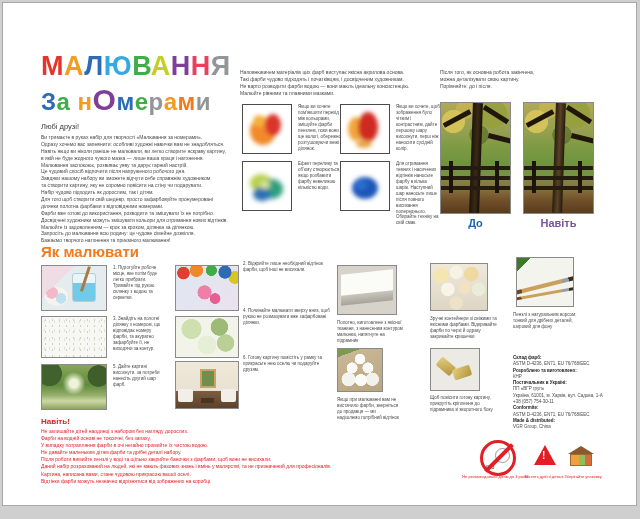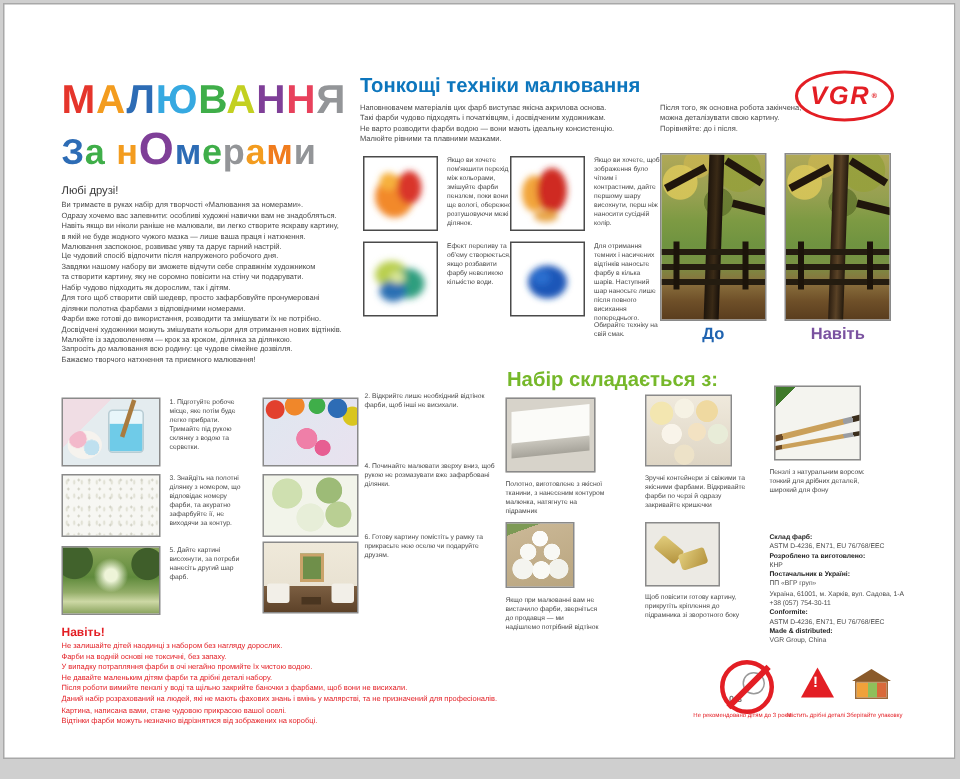--- a/index.html
+++ b/index.html
@@ -99,21 +99,20 @@
 та створити картину, яку не соромно повісити на стіну чи подарувати.
 Набір чудово підходить як дорослим, так і дітям.
 Для того щоб створити свій шедевр, просто зафарбовуйте пронумеровані
 ділянки полотна фарбами з відповідними номерами.
 Фарби вже готові до використання, розводити та змішувати їх не потрібно.
 Досвідчені художники можуть змішувати кольори для отримання нових відтінків.
 Малюйте із задоволенням — крок за кроком, ділянка за ділянкою.
 Запросіть до малювання всю родину: це чудове сімейне дозвілля.
 Бажаємо творчого натхнення та приємного малювання!</div>
 
-  <div class="abs h-blue" style="left:237px;top:46px;">Тонкощі техніки малювання</div>
   <div class="abs t5 pre" style="left:237px;top:66px;width:196px;">Наповнювачем матеріалів цих фарб виступає якісна акрилова основа.
 Такі фарби чудово підходять і початківцям, і досвідченим художникам.
 Не варто розводити фарби водою — вони мають ідеальну консистенцію.
 Малюйте рівними та плавними мазками.</div>
 
   <div class="abs blob-box" style="left:239px;top:101px;">
     <svg viewBox="0 0 48 48">
       <defs>
           <filter id="f1" x="-30%" y="-30%" width="160%" height="160%">
             <feGaussianBlur stdDeviation="2.2"></feGaussianBlur>
@@ -169,24 +168,20 @@
           </filter>
         </defs>
       <g filter="url(#f4)">
         <ellipse cx="24" cy="26" rx="13" ry="11" fill="#1f57b8"></ellipse>
         <ellipse cx="20" cy="23" rx="6" ry="5" fill="#2a6ecf"></ellipse>
       </g>
     </svg>
   </div>
   <div class="abs t45" style="left:393px;top:158px;width:44px;">Для отримання темних і насичених відтінків наносьте фарбу в кілька шарів. Наступний шар наносьте лише після повного висихання попереднього. Обирайте техніку на свій смак.</div>
 
-  <div class="abs logo">
-    <span>VGR</span>
-      <sup>®</sup>
-  </div>
 
   <div class="abs t5 pre" style="left:437px;top:66px;width:100px;">Після того, як основна робота закінчена, можна деталізувати свою картину. Порівняйте: до і після.</div>
 
   <div class="abs ph photo-tree" style="left:437px;top:99px;width:71px;height:112px;">
     <div class="tp-fol"></div>
     <div class="tp-trunk"></div>
     <div class="tp-br tb1"></div>
     <div class="tp-br tb2"></div>
     <div class="tp-br tb3"></div>
     <div class="tp-rail tr1"></div>
@@ -203,20 +198,21 @@
     <div class="tp-br tb3"></div>
     <div class="tp-rail tr1"></div>
     <div class="tp-rail tr2"></div>
     <div class="tp-rail tr3"></div>
     <div class="tp-post tpp1"></div>
     <div class="tp-post tpp2"></div>
   </div>
   <div class="abs ba-label" style="left:437px;top:214px;width:71px;color:#1f63b0;">До</div>
   <div class="abs ba-label" style="left:520px;top:214px;width:71px;color:#7a52a0;">Навіть</div>
 
+  <div class="abs h-orange" style="left:38px;top:240px;">Як малювати</div>
 
   <div class="abs ph photo-jar" style="left:38px;top:262px;width:66px;height:46px;">
     <div class="jar-glass"></div>
     <div class="jar-brush"></div>
     <div class="jar-pal"></div>
   </div>
   <div class="abs t45" style="left:110px;top:262px;width:52px;">1. Підготуйте робоче місце, яке потім буде легко прибрати. Тримайте під рукою склянку з водою та серветки.</div>
 
   <div class="abs ph photo-fpots" style="left:172px;top:262px;width:64px;height:46px;"></div>
   <div class="abs t45" style="left:240px;top:258px;width:92px;">2. Відкрийте лише необхідний відтінок фарби, щоб інші не висихали.</div>
@@ -231,21 +227,20 @@
   <div class="abs t45" style="left:110px;top:361px;width:52px;">5. Дайте картині висохнути, за потреби нанесіть другий шар фарб.</div>
 
   <div class="abs ph photo-interior" style="left:172px;top:358px;width:64px;height:48px;">
     <div class="in-frame"></div>
     <div class="in-sofa isl"></div>
     <div class="in-sofa isr"></div>
     <div class="in-table"></div>
   </div>
   <div class="abs t45" style="left:240px;top:352px;width:92px;">6. Готову картину помістіть у рамку та прикрасьте нею оселю чи подаруйте друзям.</div>
 
-  <div class="abs h-green" style="left:335px;top:242px;">Набір складається з:</div>
 
   <div class="abs ph photo-kcanvas" style="left:334px;top:262px;width:60px;height:50px;">
     <div class="kc-top"></div>
     <div class="kc-side"></div>
   </div>
   <div class="abs t45" style="left:334px;top:317px;width:68px;">Полотно, виготовлене з якісної тканини, з нанесеним контуром малюнка, натягнуте на підрамник</div>
 
   <div class="abs ph photo-kpots" style="left:427px;top:260px;width:58px;height:48px;"></div>
   <div class="abs t45" style="left:427px;top:313px;width:68px;">Зручні контейнери зі свіжими та якісними фарбами. Відкривайте фарби по черзі й одразу закривайте кришечки</div>
 

